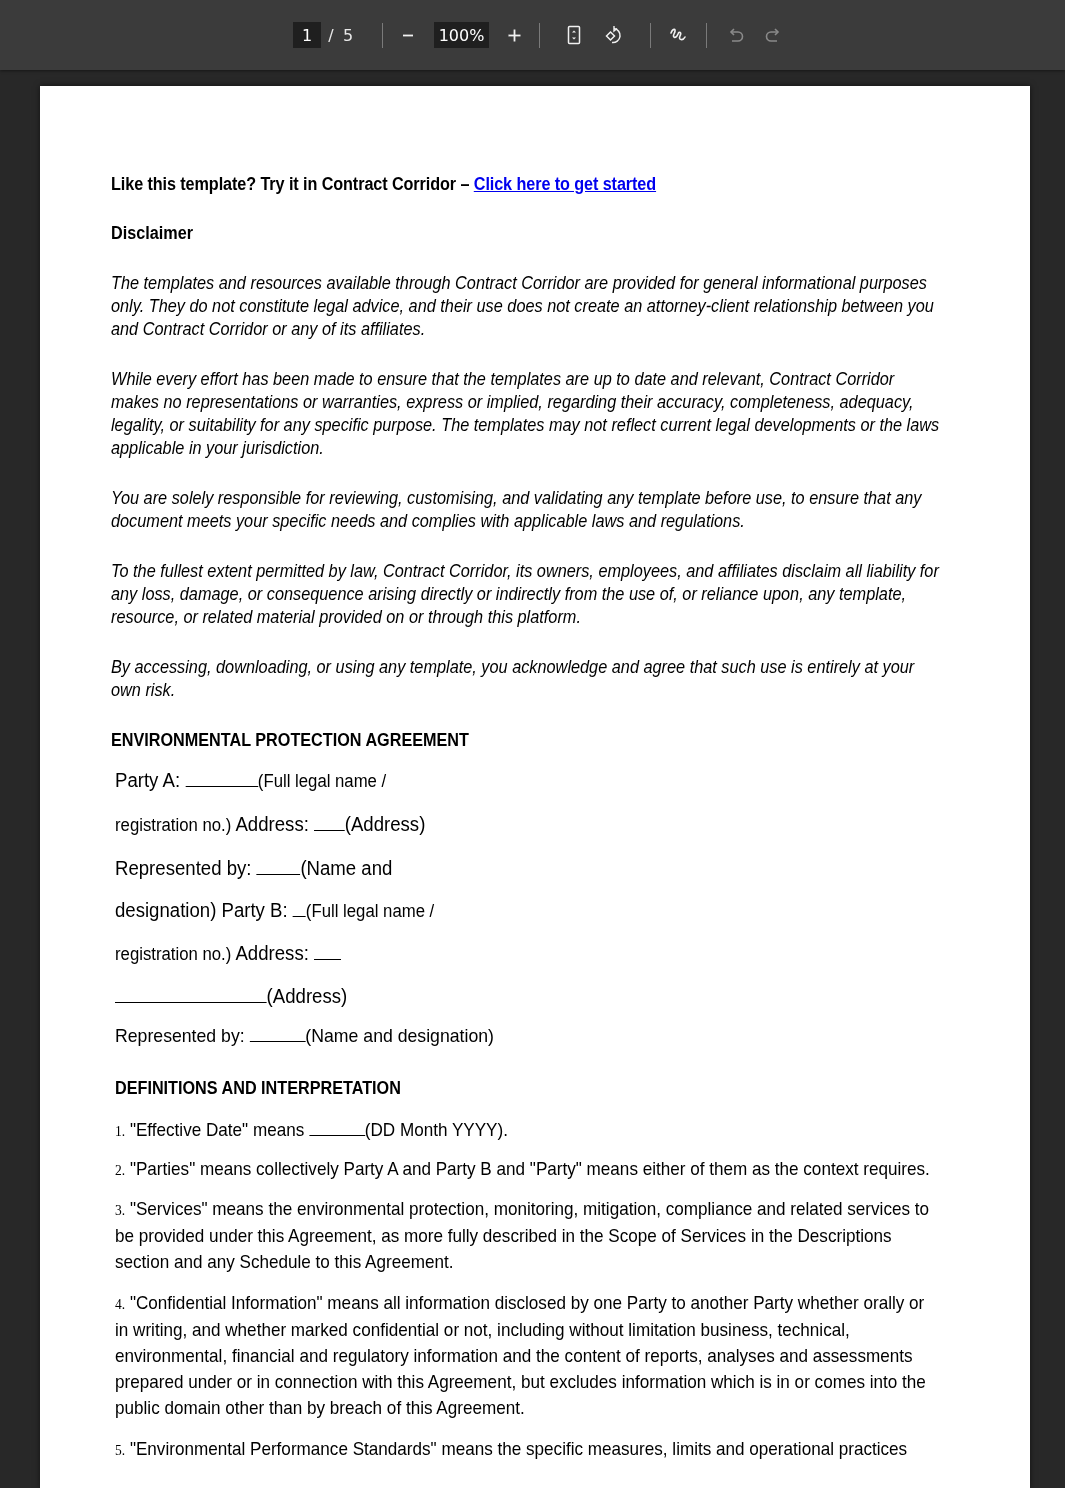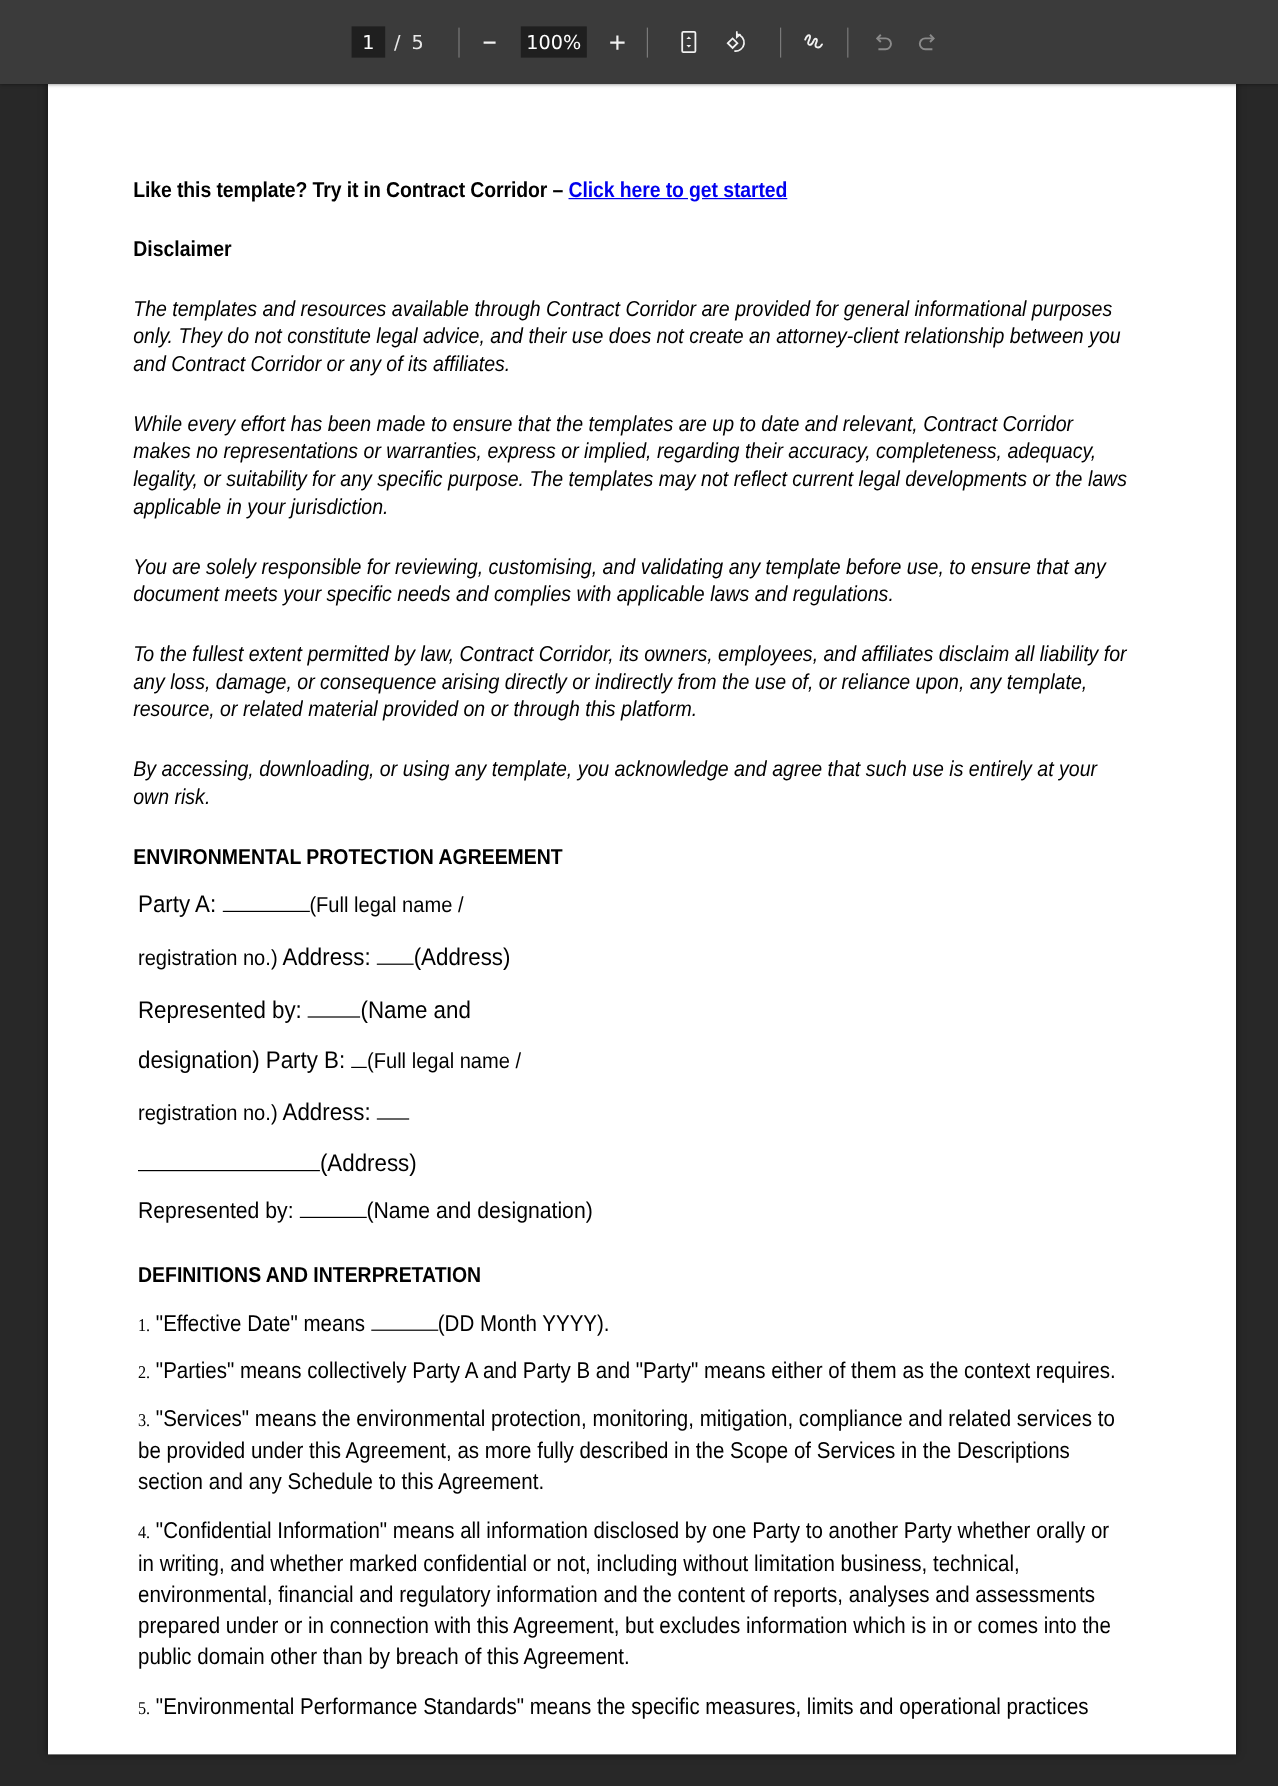--- a/index.html
+++ b/index.html
@@ -26,21 +26,21 @@
     .divider { position: absolute; top: 23px; width: 1px; height: 25px; background: #7a7a7a; }
     .icon-btn { width: 28px; cursor: pointer; }
     .icon-btn svg { width: 22px; height: 22px; }
     .zoom-input {
       left: 434px; width: 55px; background: #1f1f1f; color: #fff;
       font-size: 16px; font-family: "DejaVu Sans", sans-serif; border: none; text-align: center;
     }
 
     
     .page {
-      position: absolute; left: 40px; top: 60px; width: 990px; height: 1402px;
+      position: absolute; left: 40px; top: 86px; width: 990px; height: 1402px;
       background: #ffffff;
       box-shadow: 0 0 6px rgba(0,0,0,0.55);
       color: #000;
       overflow: hidden;
     }
     .blk { position: absolute; left: 71px; white-space: nowrap; }
     .promo { top: 88px; font-size: 18px; font-weight: bold; transform: scaleX(0.9); transform-origin: left; letter-spacing: -0.1px; }
     .promo a { color: #0000ee; text-decoration: underline; }
     .h-bold { font-size: 18px; font-weight: bold; transform: scaleX(0.9); transform-origin: left; }
     .ital { font-size: 18px; font-style: italic; line-height: 23px; transform: scaleX(0.905); transform-origin: left; }

